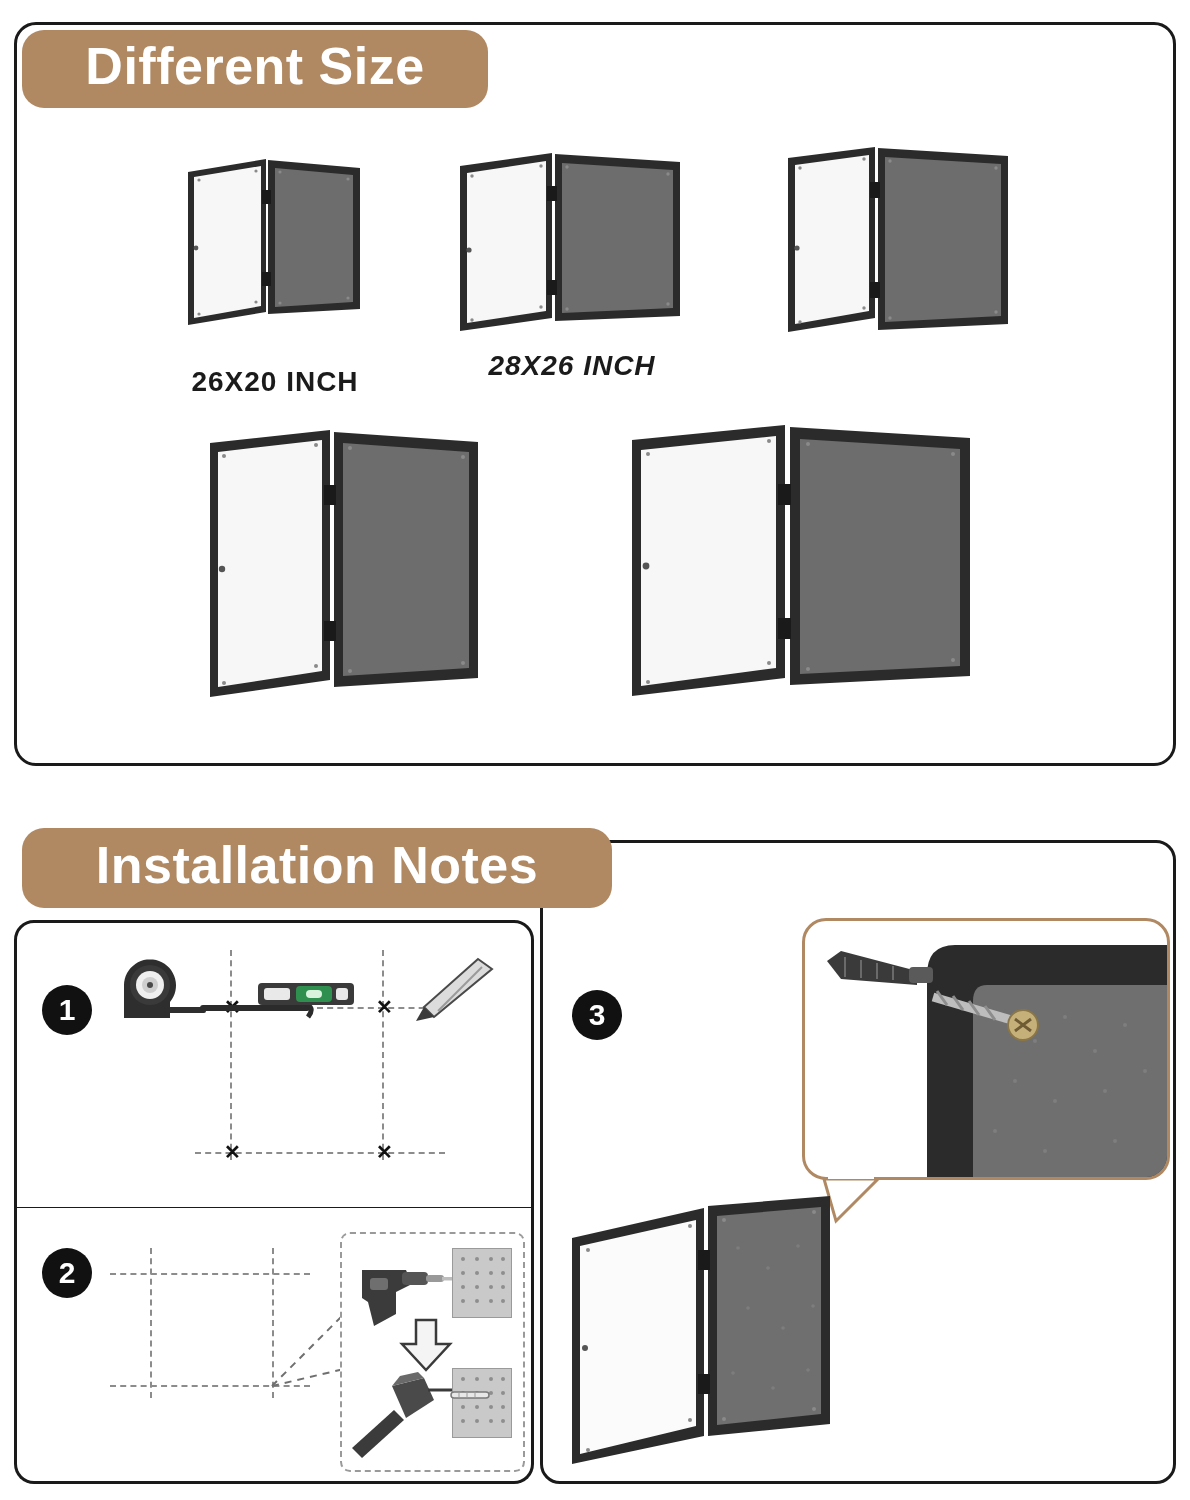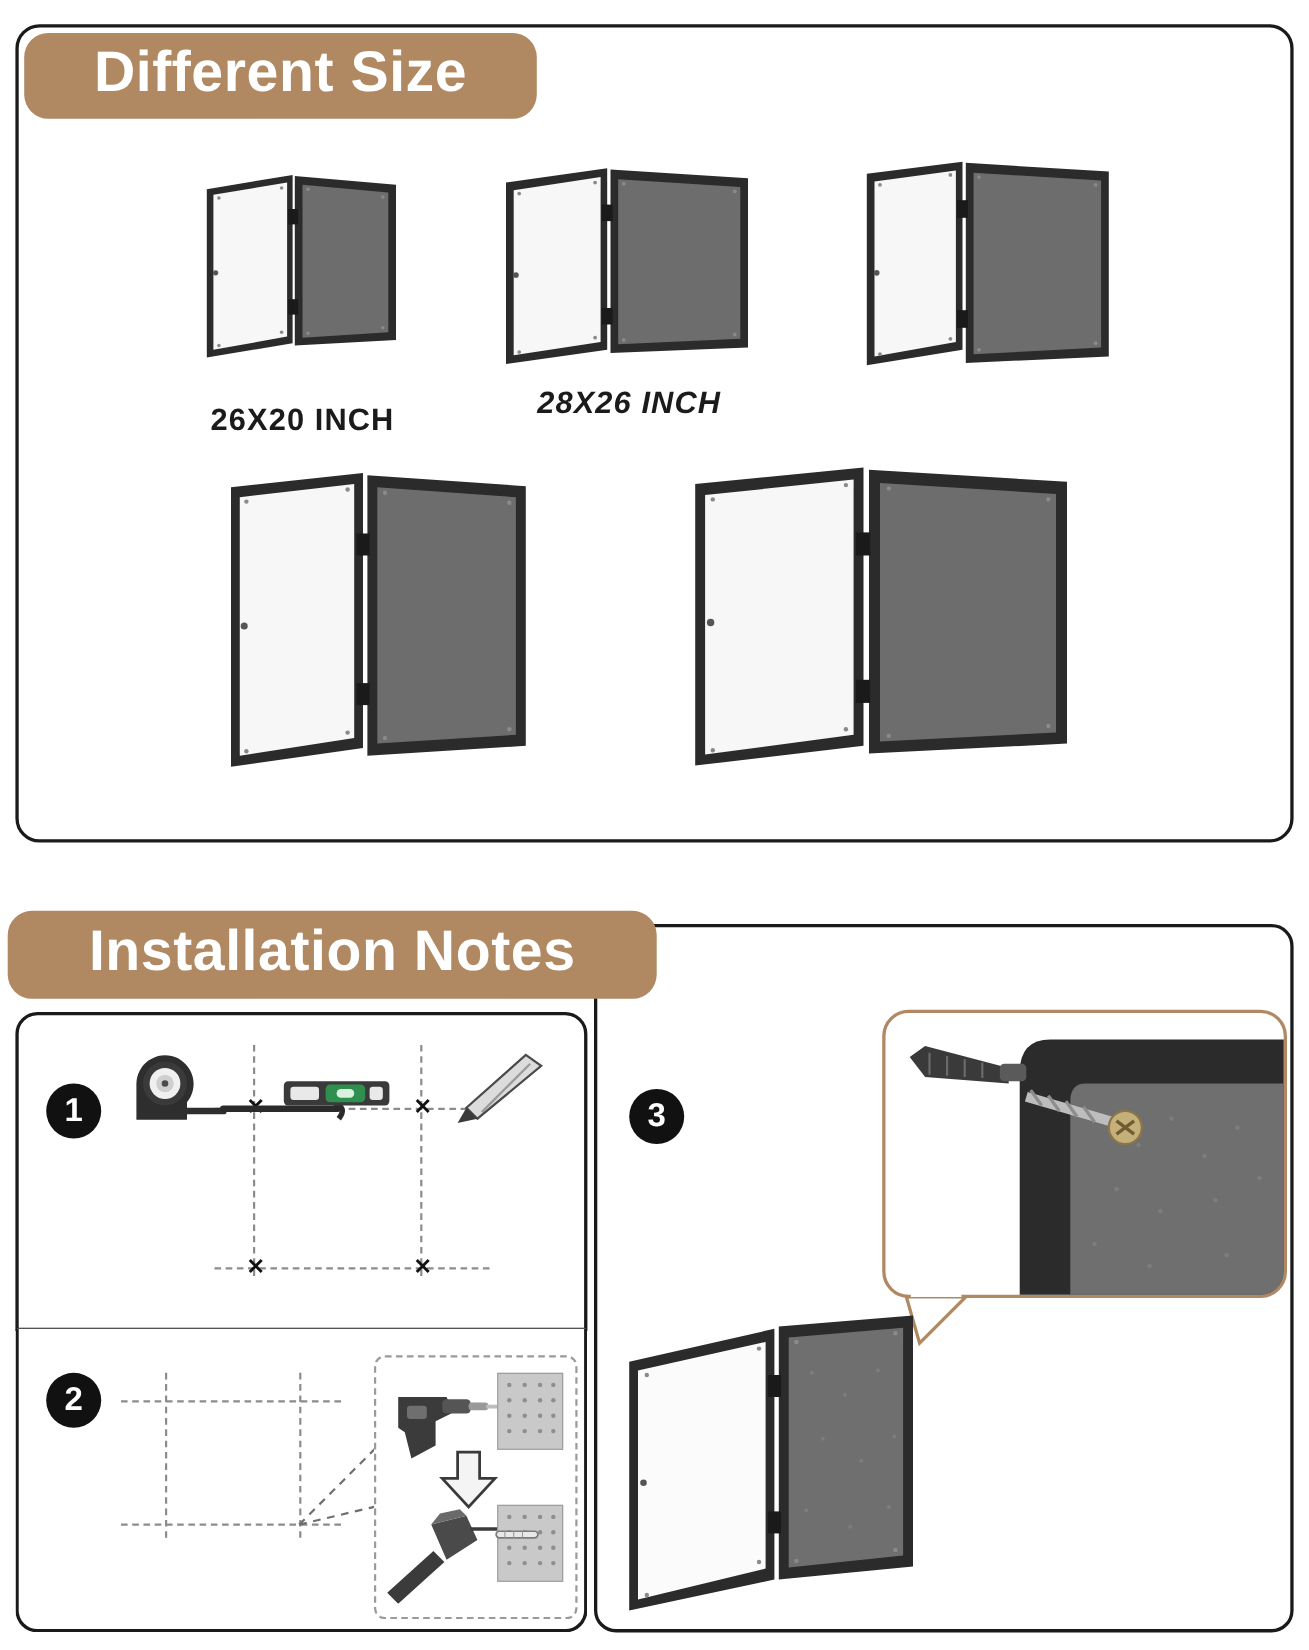--- a/index.html
+++ b/index.html
@@ -35,21 +35,21 @@
     justify-content: center;
     z-index: 20;
   }
   #title-size {
     left: 22px; top: 30px;
     width: 466px; height: 78px;
     font-size: 52px;
     padding-bottom: 6px;
   }
   #title-install {
-    left: 7px; top: 828px;
+    left: 22px; top: 828px;
     width: 590px; height: 80px;
     font-size: 52px;
     padding-bottom: 6px;
   }
 
   
   .board {
     position: absolute;
   }
 

